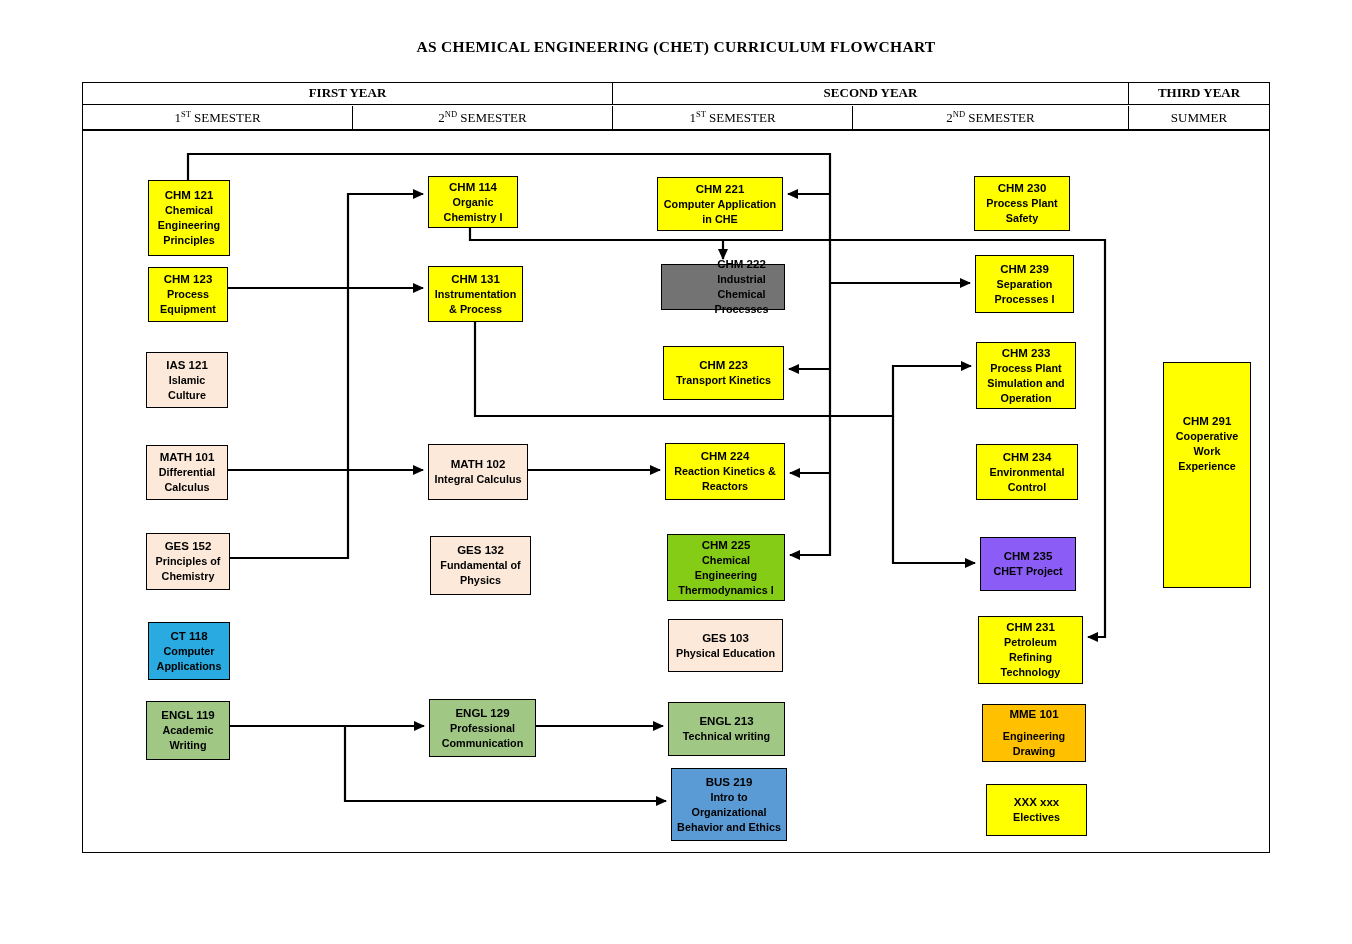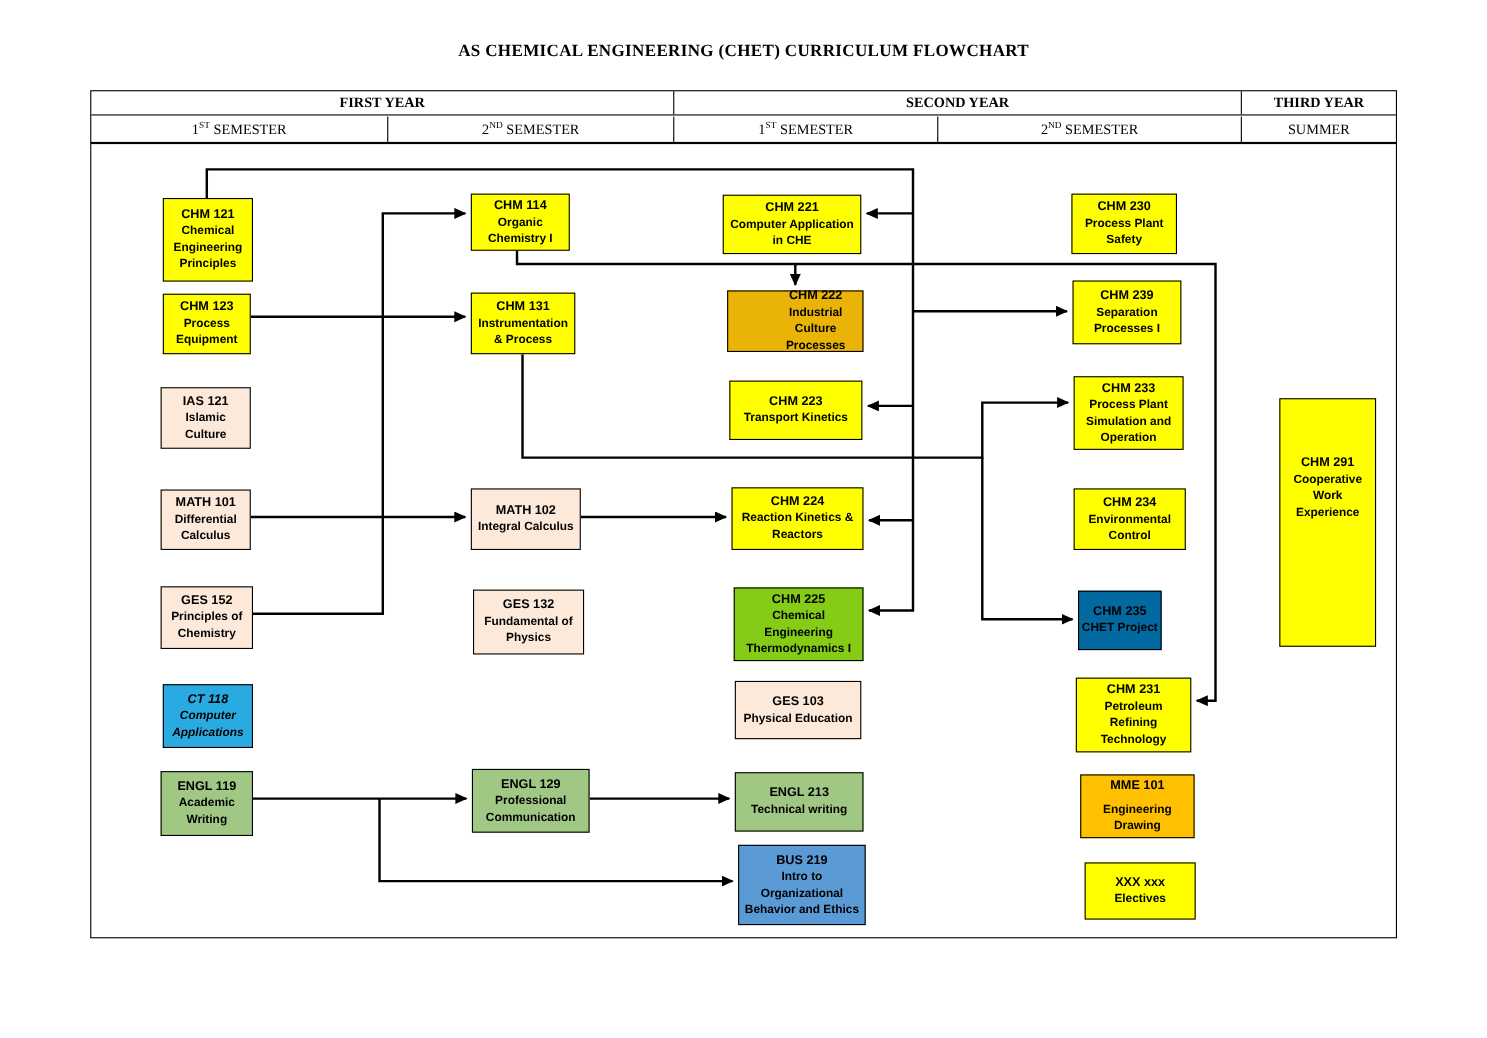--- a/index.html
+++ b/index.html
@@ -102,21 +102,21 @@
       <div class="course" style="left: 146px; top: 445px; width: 82px; height: 55px; background: rgb(253, 233, 217);">
         <div class="course-code">MATH 101</div>
         <div class="course-name">Differential
 Calculus</div>
       </div>
       <div class="course" style="left: 146px; top: 533px; width: 84px; height: 57px; background: rgb(253, 233, 217);">
         <div class="course-code">GES 152</div>
         <div class="course-name">Principles of
 Chemistry</div>
       </div>
-      <div class="course" style="left: 148px; top: 622px; width: 82px; height: 58px; background: rgb(41, 171, 226); font-style: italic;">
+      <div class="course" style="left: 148px; top: 622px; width: 82px; height: 58px; background: rgb(41, 171, 226);">
         <div class="course-code">CT 118</div>
         <div class="course-name">Computer
 Applications</div>
       </div>
       <div class="course" style="left: 146px; top: 701px; width: 84px; height: 59px; background: rgb(160, 200, 132);">
         <div class="course-code">ENGL 119</div>
         <div class="course-name">Academic
 Writing</div>
       </div>
       <div class="course" style="left: 428px; top: 176px; width: 90px; height: 52px; background: rgb(255, 255, 0);">
@@ -141,23 +141,23 @@
       <div class="course" style="left: 429px; top: 699px; width: 107px; height: 58px; background: rgb(160, 200, 132);">
         <div class="course-code">ENGL 129</div>
         <div class="course-name">Professional
 Communication</div>
       </div>
       <div class="course" style="left: 657px; top: 177px; width: 126px; height: 54px; background: rgb(255, 255, 0);">
         <div class="course-code">CHM 221</div>
         <div class="course-name">Computer Application
 in CHE</div>
       </div>
-      <div class="course" style="left: 661px; top: 264px; width: 124px; height: 56px; background: #eab308; padding-left: 38px;">
+      <div class="course" style="left: 661px; top: 264px; width: 124px; height: 46px; background: #737373; padding-left: 38px;">
         <div class="course-code">CHM 222</div>
-        <div class="course-name">Industrial Culture
+        <div class="course-name">Industrial Chemical
 Processes</div>
       </div>
       <div class="course" style="left: 663px; top: 346px; width: 121px; height: 54px; background: rgb(255, 255, 0);">
         <div class="course-code">CHM 223</div>
         <div class="course-name">Transport Kinetics</div>
       </div>
       <div class="course" style="left: 665px; top: 443px; width: 120px; height: 57px; background: rgb(255, 255, 0);">
         <div class="course-code">CHM 224</div>
         <div class="course-name">Reaction Kinetics &amp;
 Reactors</div>
@@ -196,21 +196,21 @@
         <div class="course-code">CHM 233</div>
         <div class="course-name">Process Plant
 Simulation and
 Operation</div>
       </div>
       <div class="course" style="left: 976px; top: 444px; width: 102px; height: 56px; background: rgb(255, 255, 0);">
         <div class="course-code">CHM 234</div>
         <div class="course-name">Environmental
 Control</div>
       </div>
-      <div class="course" style="left: 980px; top: 537px; width: 76px; height: 54px; background: #0369a1;">
+      <div class="course" style="left: 980px; top: 537px; width: 96px; height: 54px; background: #8b5cf6;">
         <div class="course-code">CHM 235</div>
         <div class="course-name">CHET Project</div>
       </div>
       <div class="course" style="left: 978px; top: 616px; width: 105px; height: 68px; background: rgb(255, 255, 0);">
         <div class="course-code">CHM 231</div>
         <div class="course-name">Petroleum
 Refining
 Technology</div>
       </div>
       <div class="course" style="left: 982px; top: 704px; width: 104px; height: 58px; background: rgb(255, 192, 0); justify-content: space-between;">

